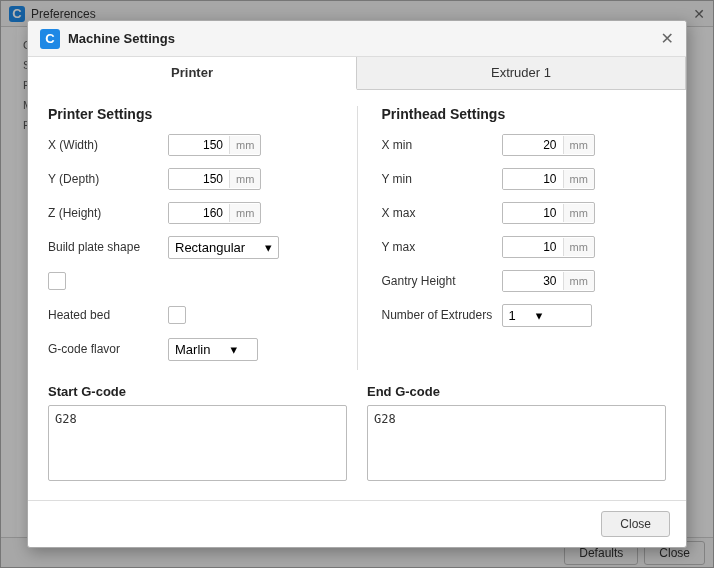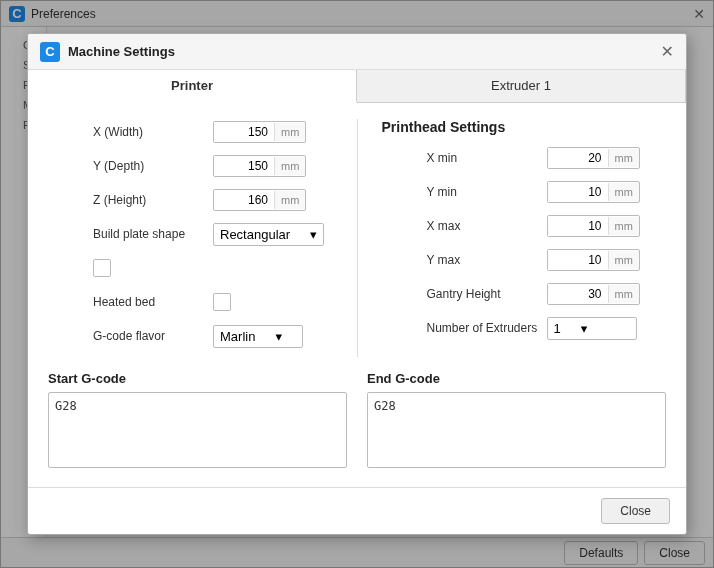--- a/index.html
+++ b/index.html
@@ -151,21 +151,20 @@
       font-size: 14px;
       font-weight: 700;
       color: #222;
       margin-bottom: 10px;
     }
     .field-row {
       display: flex;
       align-items: center;
       margin-bottom: 8px;
       min-height: 26px;
-      margin-left: 45px;
     }
     .field-label {
       width: 120px;
       color: #333;
       font-size: 12px;
     }
     .field-input-wrap {
       display: flex;
       align-items: center;
       border: 1px solid #bbb;
@@ -313,20 +312,21 @@
       </div>
       <div class="tab">
         <span>Extruder 1</span>
       </div>
     </div>
 
     <div class="modal-content">
       <div class="two-col">
 
         <div class="col">
+          <div class="section-title">Printer Settings</div>
 
           <div class="field-row">
             <span class="field-label">X (Width)</span>
             <div class="field-input-wrap">
               <input class="field-input" type="text" value="150" style="">
               <span class="field-unit">mm</span>
             </div>
           </div>
 
           <div class="field-row">

